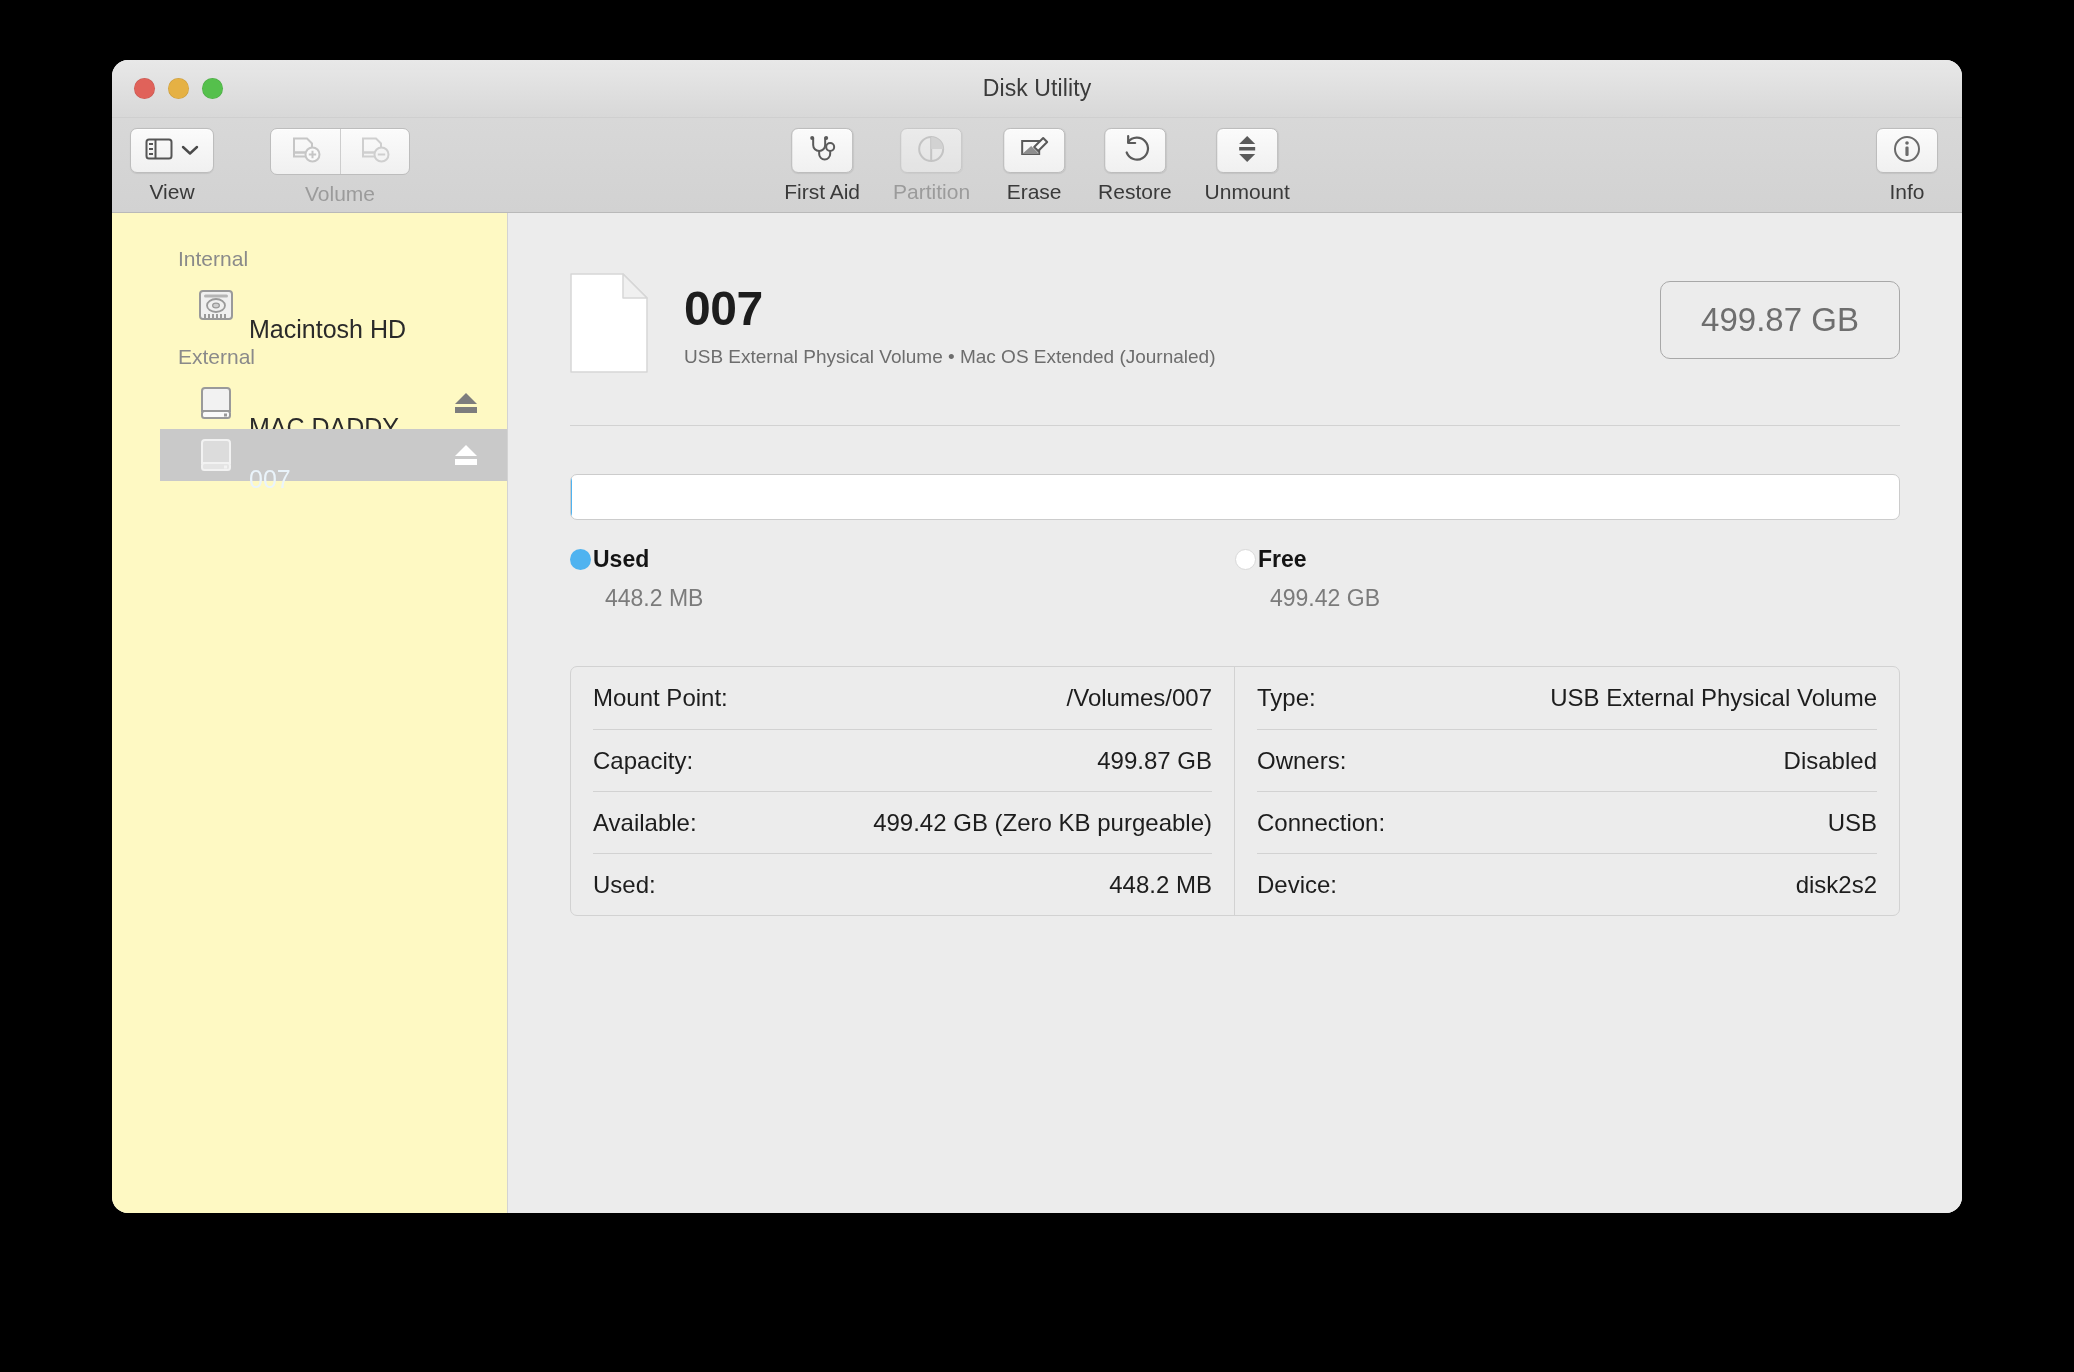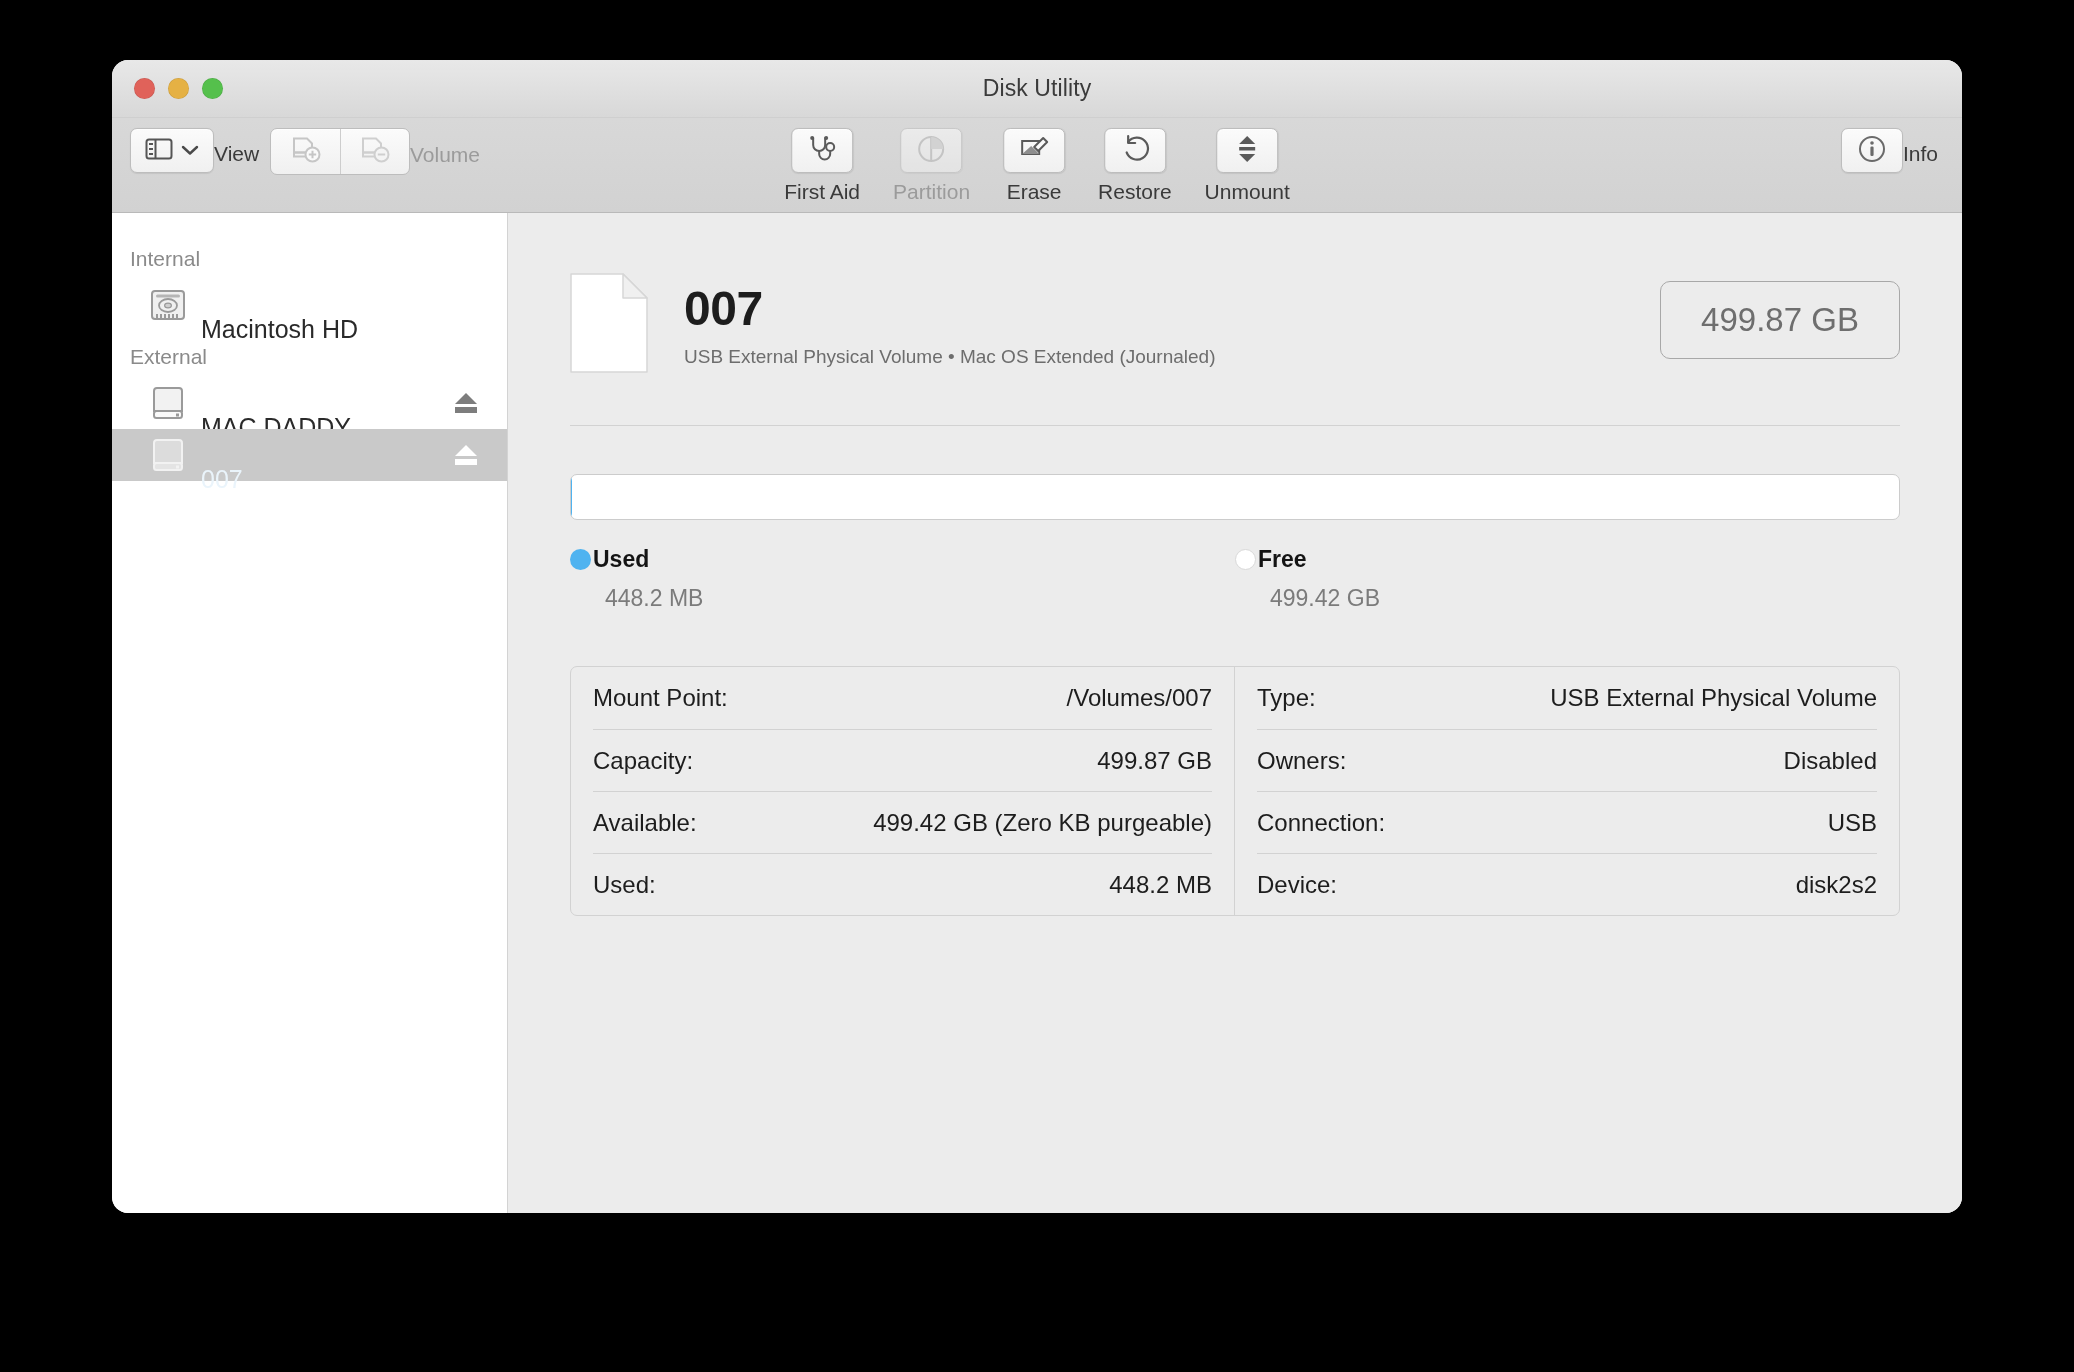--- a/index.html
+++ b/index.html
@@ -61,21 +61,21 @@
     position: relative;
     height: 95px;
     background: linear-gradient(to bottom, #d8d8d8 0%, #d2d2d2 100%);
     border-bottom: 1px solid #b9b9b9;
   }
 
   .tb-group {
     position: absolute;
     top: 10px;
     display: flex;
-    flex-direction: row;
+    flex-direction: column;
     align-items: center;
   }
   .tb-caption {
     margin-top: 7px;
     font-size: 21px;
     color: #3a3a3a;
     white-space: nowrap;
   }
   .tb-caption.dim { color: #9b9b9b; }
 
@@ -132,24 +132,25 @@
   #info-group { right: 24px; }
 
   
   #body {
     position: relative;
     height: 1000px;
     display: flex;
   }
   #sidebar {
     width: 396px;
-    background: #ffffff;
+    background: #fef9c3;
     border-right: 1px solid #d3d3d3;
     padding-top: 20px;
     flex: 0 0 396px;
+    padding-left: 48px;
   }
   #content {
     flex: 1;
     background: #ececec;
     position: relative;
   }
 
   
   .side-header {
     font-size: 21px;

